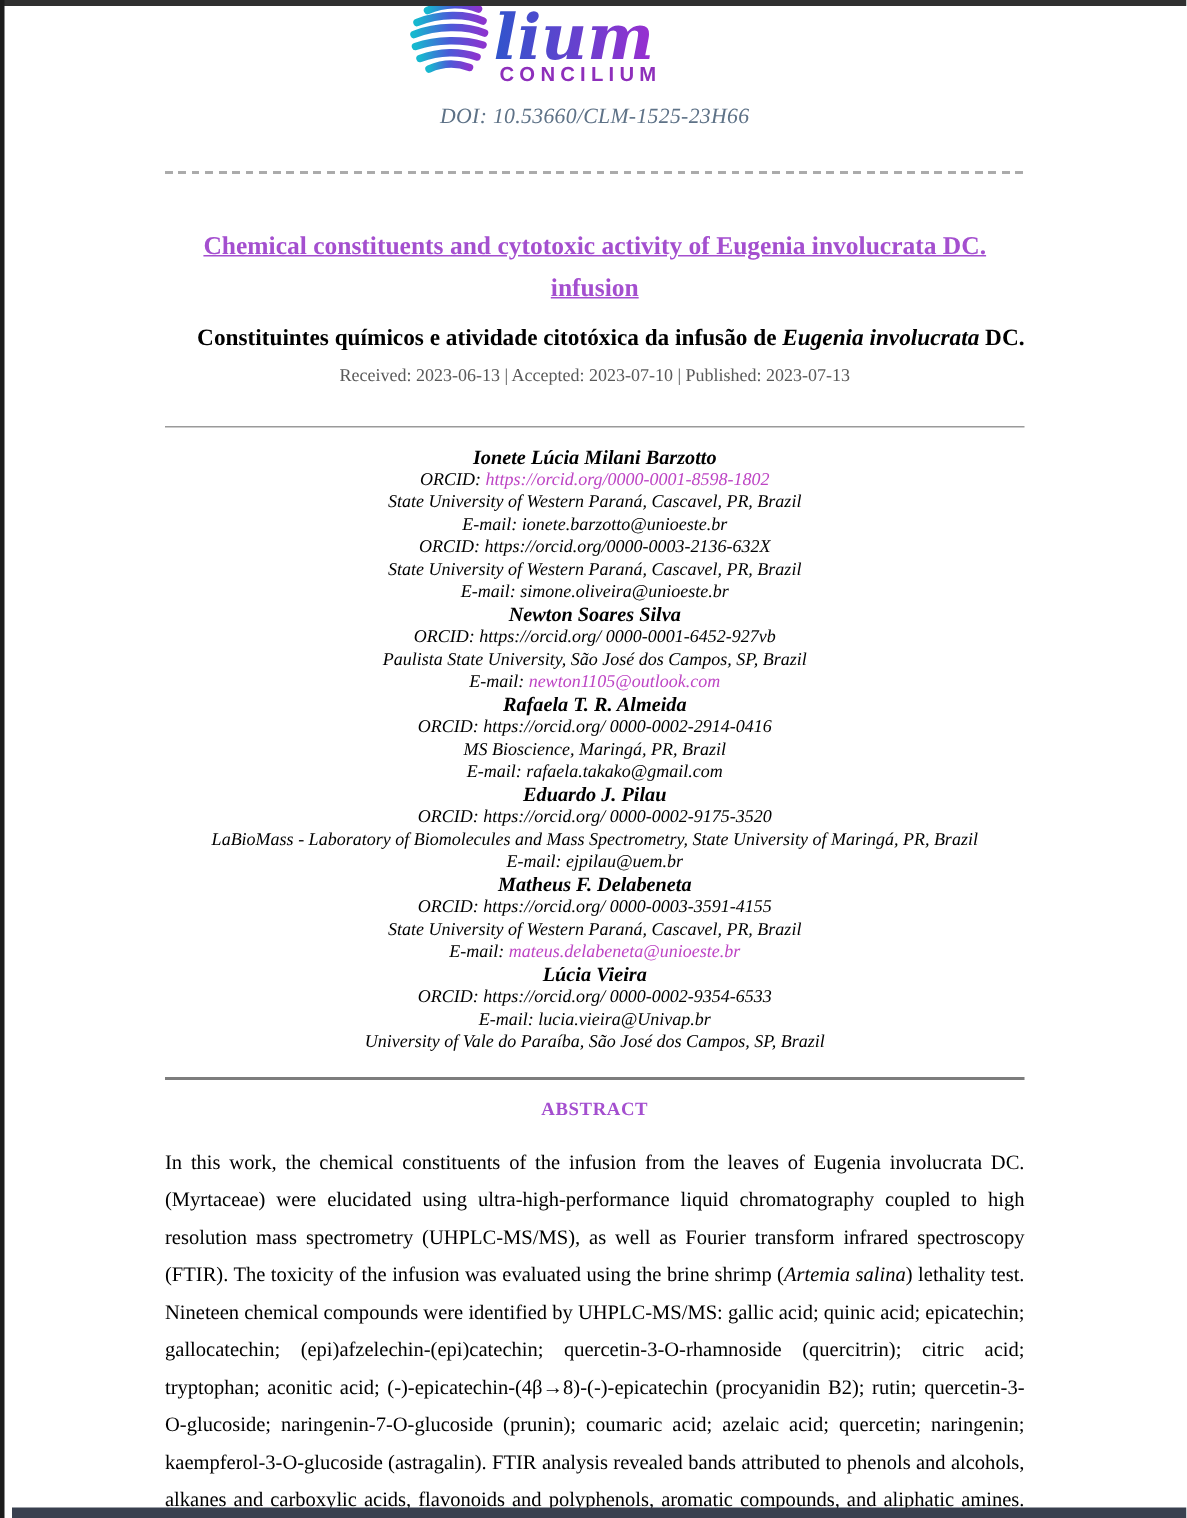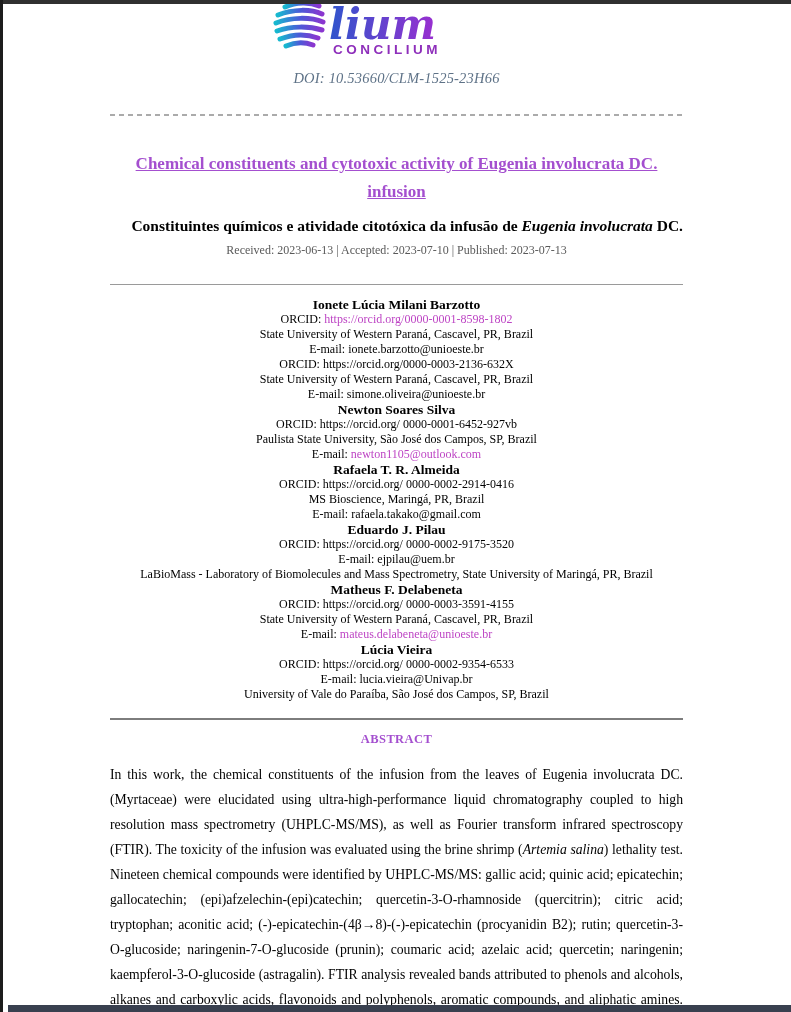--- a/index.html
+++ b/index.html
@@ -18,21 +18,21 @@
   
   .dashed{height:2px;margin-top:27px;background:repeating-linear-gradient(90deg,#ababab 0 5px,transparent 5px 9px);}
   
   .title-en{margin:34px auto 0;max-width:560px;text-align:center;font-size:17px;line-height:28px;font-weight:bold;color:#a44fcf;text-decoration:underline;}
   .title-pt{margin:8px auto 0;max-width:585px;text-align:right;font-size:15.5px;line-height:23px;font-weight:bold;color:#000;}
   .title-pt .it{font-style:italic;}
   .dates{text-align:center;margin-top:6px;font-size:12px;color:#595959;}
   .rule{border:0;border-top:1px solid #9a9a9a;margin:26px 0 0;}
   .rule.thick{border-top-width:2px;border-top-color:#7d7d7d;margin-top:16px;}
   
-  .authors{margin-top:12px;text-align:center;}
+  .authors{margin-top:12px;text-align:center;font-style:italic;}
   .author .a-name{font-size:13.5px;font-weight:bold;line-height:15px;}
   .author .a-line{font-size:12px;line-height:15px;}
   .link{color:#bd44c4;}
   
   .abstract-h{margin:12px 0 0;text-align:center;font-size:12.5px;font-weight:bold;color:#a44fcf;letter-spacing:.4px;}
   .abstract-p{margin:15px 0 0;font-size:13.7px;line-height:25px;text-align:justify;text-align-last:justify;}
   .abstract-p .it{font-style:italic;}
 </style>
 </head>
 <body>
@@ -104,22 +104,22 @@
   <div class="author">
     <div class="a-name">Rafaela T. R. Almeida</div>
     <div class="a-line"><span class="pfx">ORCID: </span><span class="val">https://orcid.org/ 0000-0002-2914-0416</span></div>
     <div class="a-line">MS Bioscience, Maringá, PR, Brazil</div>
     <div class="a-line"><span class="pfx">E-mail: </span><span class="val">rafaela.takako@gmail.com</span></div>
   </div>
 
   <div class="author">
     <div class="a-name">Eduardo J. Pilau</div>
     <div class="a-line"><span class="pfx">ORCID: </span><span class="val">https://orcid.org/ 0000-0002-9175-3520</span></div>
+    <div class="a-line">LaBioMass - Laboratory of Biomolecules and Mass Spectrometry, State University of Maringá, PR, Brazil</div>
     <div class="a-line"><span class="pfx">E-mail: </span><span class="val">ejpilau@uem.br</span></div>
-    <div class="a-line">LaBioMass - Laboratory of Biomolecules and Mass Spectrometry, State University of Maringá, PR, Brazil</div>
   </div>
 
   <div class="author">
     <div class="a-name">Matheus F. Delabeneta</div>
     <div class="a-line"><span class="pfx">ORCID: </span><span class="val">https://orcid.org/ 0000-0003-3591-4155</span></div>
     <div class="a-line">State University of Western Paraná, Cascavel, PR, Brazil</div>
     <div class="a-line"><span class="pfx">E-mail: </span><span class="val link">mateus.delabeneta@unioeste.br</span></div>
   </div>
 
   <div class="author">

